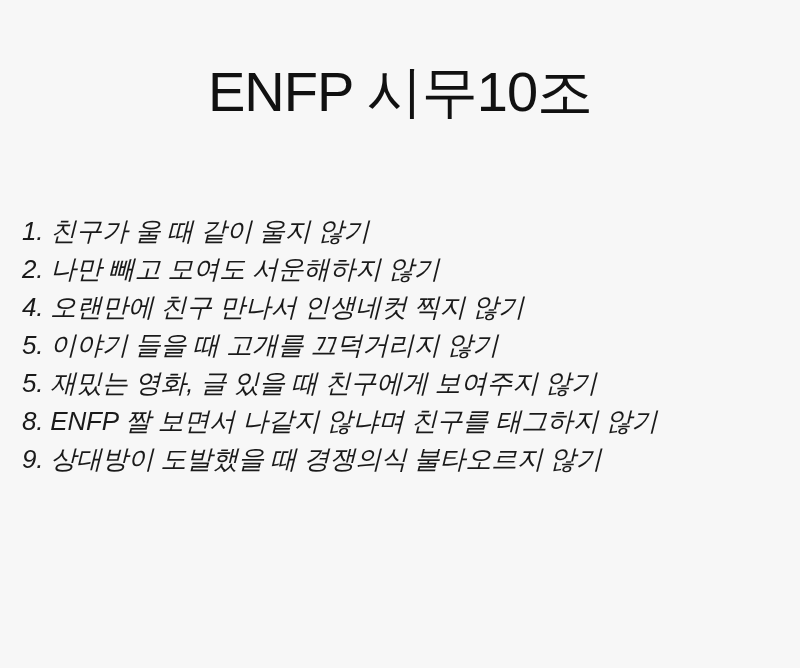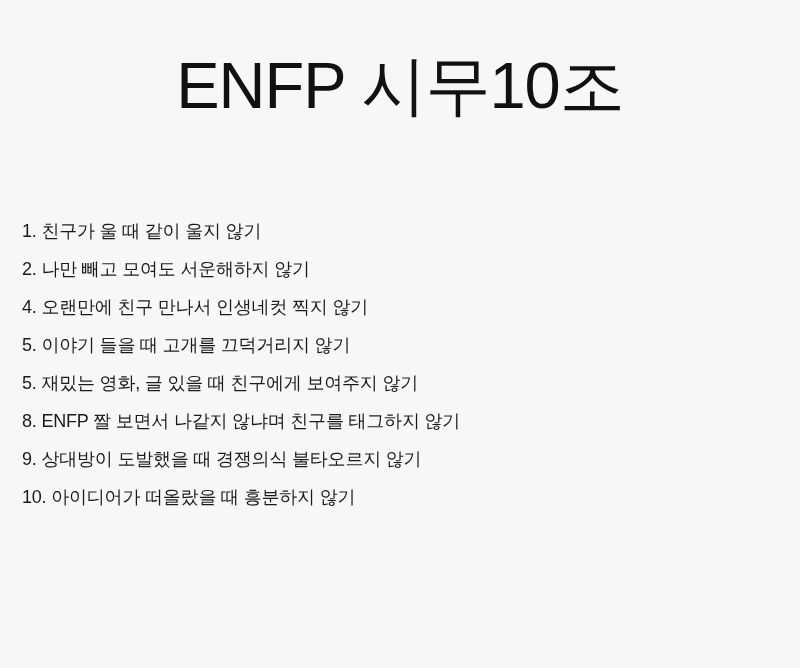--- a/index.html
+++ b/index.html
@@ -16,57 +16,57 @@
   }
   .page {
     position: relative;
     width: 800px;
     height: 668px;
     background: #f7f7f7;
     box-sizing: border-box;
   }
   .title {
     position: absolute;
-    top: 38px;
+    top: 44px;
     left: 0;
     width: 800px;
     text-align: center;
-    font-size: 65px;
+    font-size: 56px;
     line-height: 96px;
     font-weight: 400;
     letter-spacing: -1px;
     color: #111111;
     white-space: nowrap;
   }
   .list {
     position: absolute;
     top: 212px;
     left: 22px;
     width: 756px;
   }
   .list-item {
-    font-size: 18px;
+    font-size: 26px;
     line-height: 38px;
     font-weight: 400;
     color: #1a1a1a;
     white-space: nowrap;
     letter-spacing: -0.2px;
+    font-style: italic;
   }
 </style>
 </head>
 <body>
 
 <div class="page">
 
   <div class="title">ENFP 시무10조</div>
 
   <div class="list">
     <div class="list-item">1. 친구가 울 때 같이 울지 않기</div>
     <div class="list-item">2. 나만 빼고 모여도 서운해하지 않기</div>
     <div class="list-item">4. 오랜만에 친구 만나서 인생네컷 찍지 않기</div>
     <div class="list-item">5. 이야기 들을 때 고개를 끄덕거리지 않기</div>
     <div class="list-item">5. 재밌는 영화, 글 있을 때 친구에게 보여주지 않기</div>
     <div class="list-item">8. ENFP 짤 보면서 나같지 않냐며 친구를 태그하지 않기</div>
     <div class="list-item">9. 상대방이 도발했을 때 경쟁의식 불타오르지 않기</div>
-    <div class="list-item">10. 아이디어가 떠올랐을 때 흥분하지 않기</div>
   </div>
 
 </div>
 
 </body></html>

